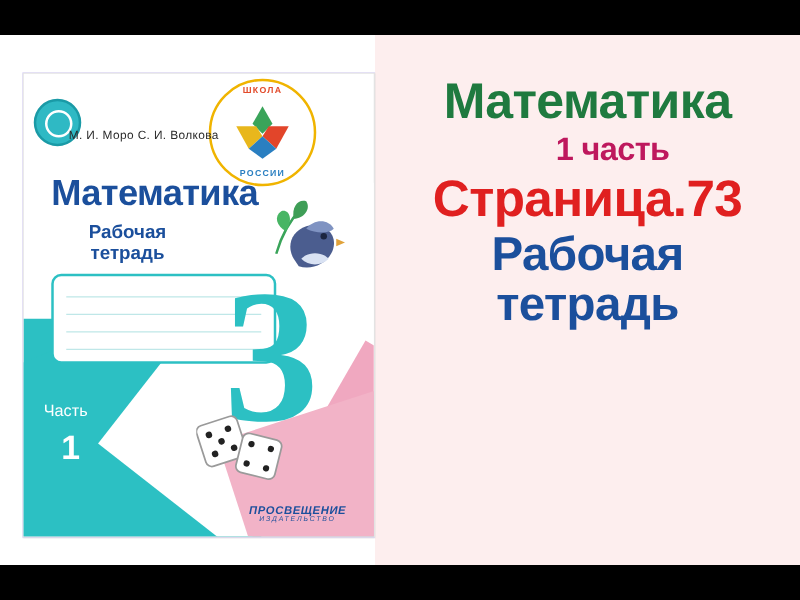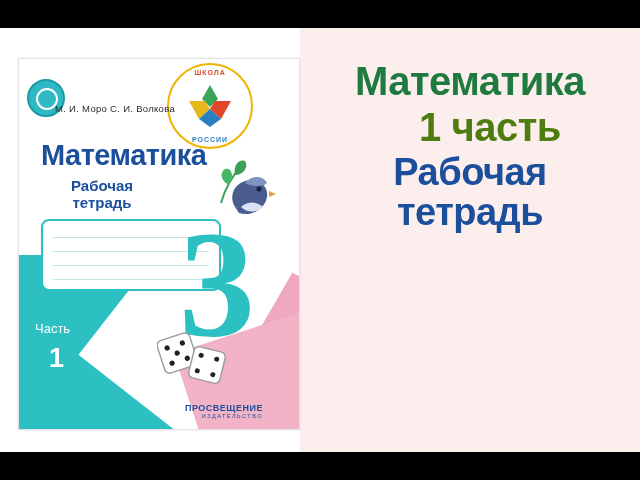--- a/index.html
+++ b/index.html
@@ -49,21 +49,21 @@
     z-index: 20;
     text-align: center;
     line-height: 1.06;
   }
   .tl {
     font-weight: bold;
     letter-spacing: -0.5px;
     white-space: nowrap;
   }
   .tl-1 { font-size: 40px; color: #1f7a3f; margin-bottom: 4px; }
-  .tl-2 { font-size: 40px; color: #4d7c0f; margin-bottom: 4px; margin-left: 40px; }
+  .tl-2 { font-size: 26px; color: #be185d; margin-bottom: 4px; margin-left: 40px; }
   .tl-3 { font-size: 41px; color: #e02020; margin-bottom: 4px; }
   .tl-4 { font-size: 38px; color: #1b4f9c; line-height: 1.05; }
 
   
   .cover {
     position: absolute;
     left: 18px;
     top: 58px;
     width: 282px;
     height: 372px;
@@ -260,24 +260,25 @@
     top: 150px;
     font-size: 152px;
     font-weight: bold;
     color: #2cc0c3;
     line-height: 1;
     z-index: 9;
     font-family: "Liberation Serif", serif;
   }
   .publisher {
     position: absolute;
-    right: 36px;
+    right: 22px;
     bottom: 10px;
-    text-align: right;
+    text-align: center;
     z-index: 12;
+    font-style: italic;
   }
   .publisher .pname {
     font-size: 9px;
     font-weight: bold;
     color: #1b4f9c;
     letter-spacing: 0.5px;
   }
   .publisher .psub {
     font-size: 5.5px;
     color: #1b4f9c;
@@ -396,18 +397,19 @@
       <div class="publisher">
         <div class="pname">ПРОСВЕЩЕНИЕ</div>
         <div class="psub">ИЗДАТЕЛЬСТВО</div>
       </div>
     </div>
   </div>
 
   <div class="text-lines">
     <div class="tl tl-1">Математика</div>
     <div class="tl tl-2">1 часть</div>
+    <div class="tl tl-3">Страница.73</div>
     <div class="tl tl-4">Рабочая</div>
     <div class="tl tl-4">тетрадь</div>
   </div>
 
   <div class="bar-bottom"></div>
 </div>
 
 </body></html>

